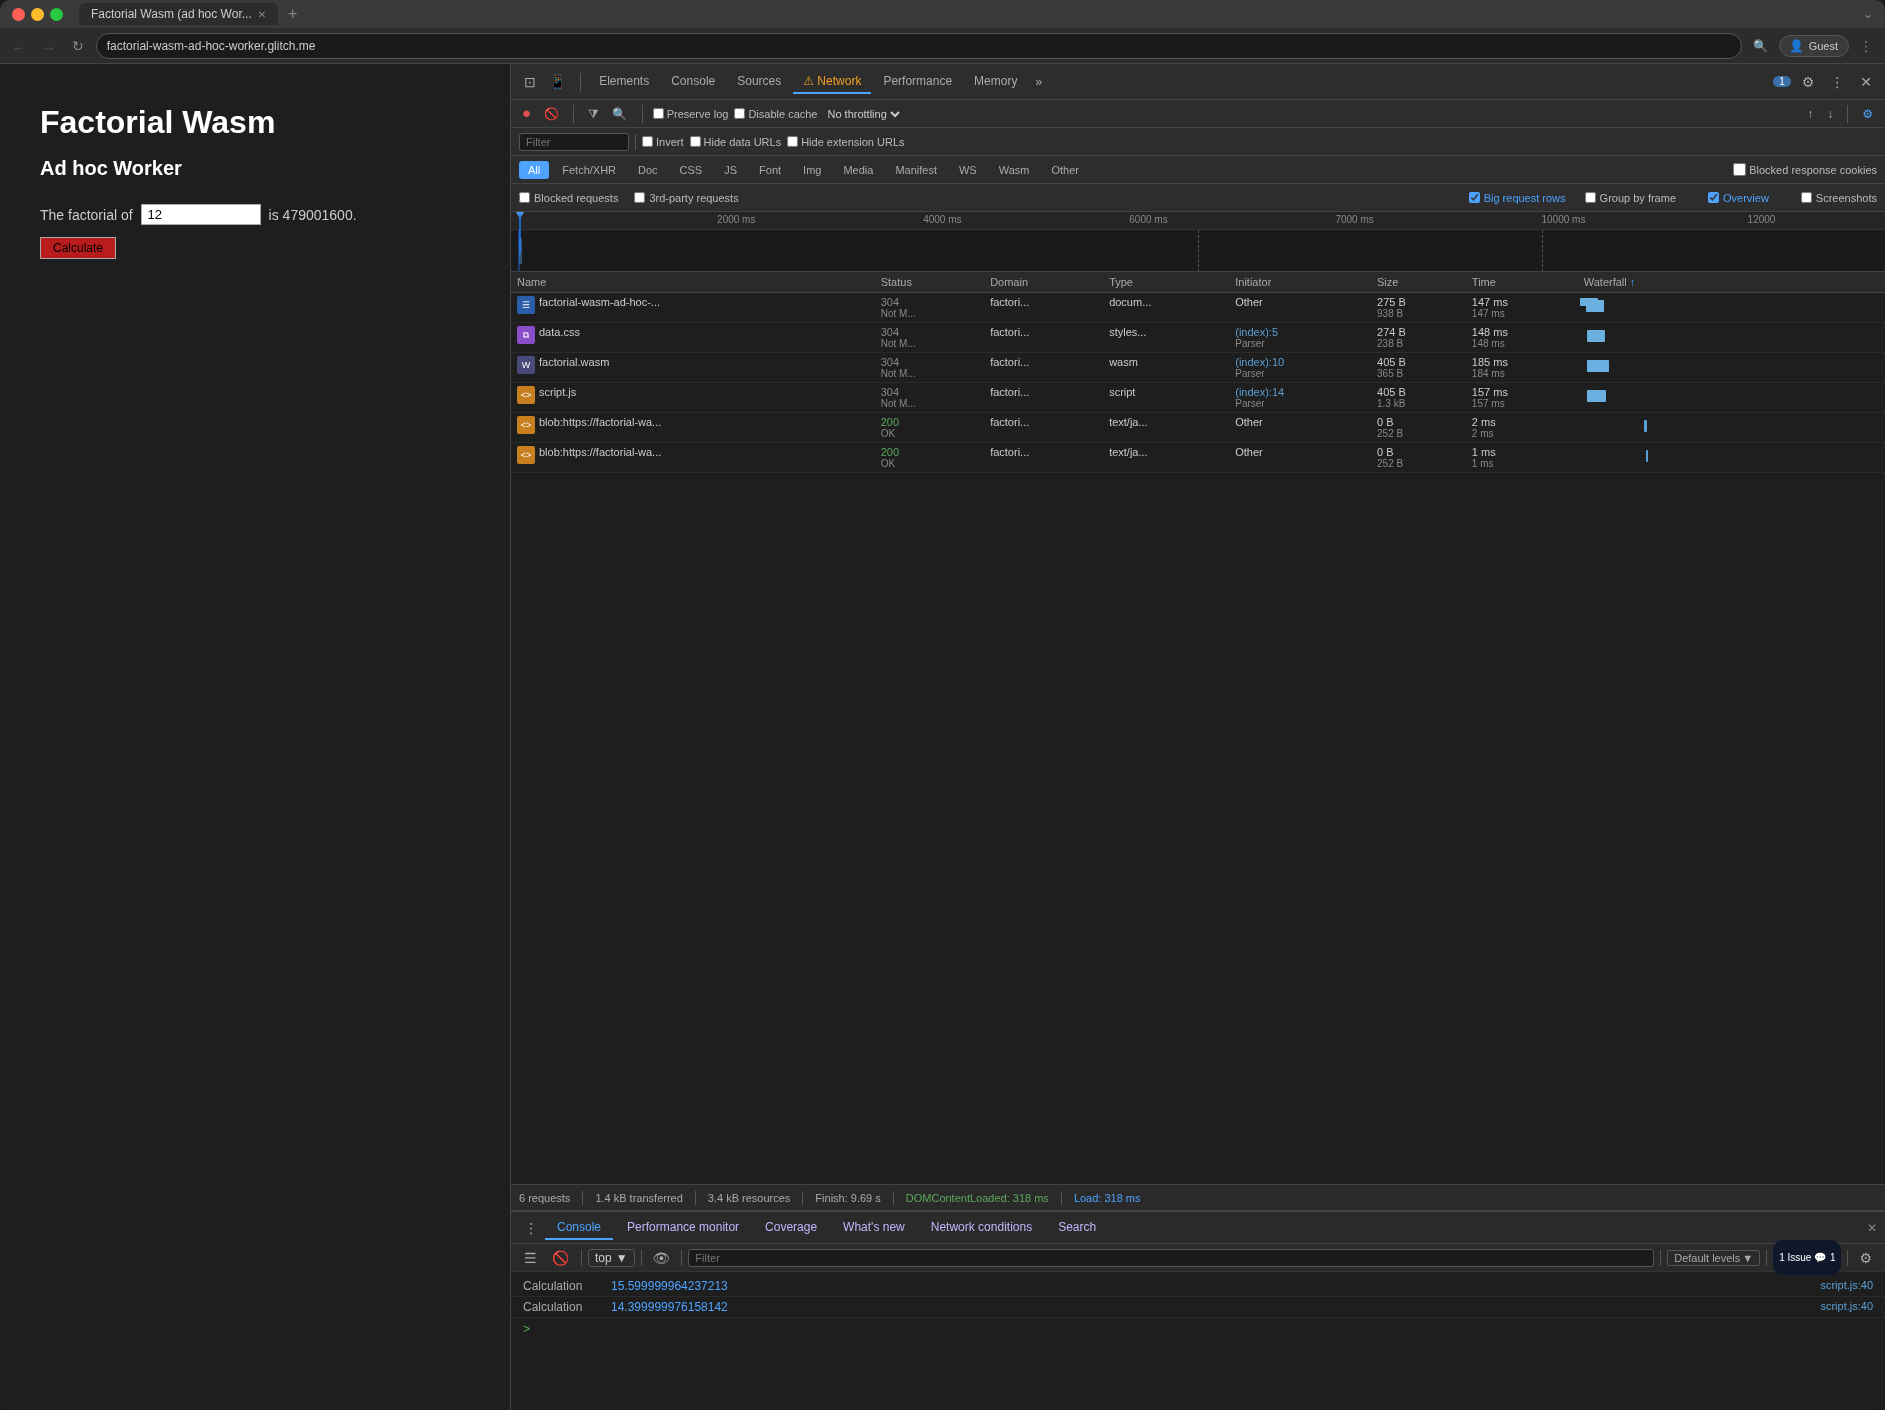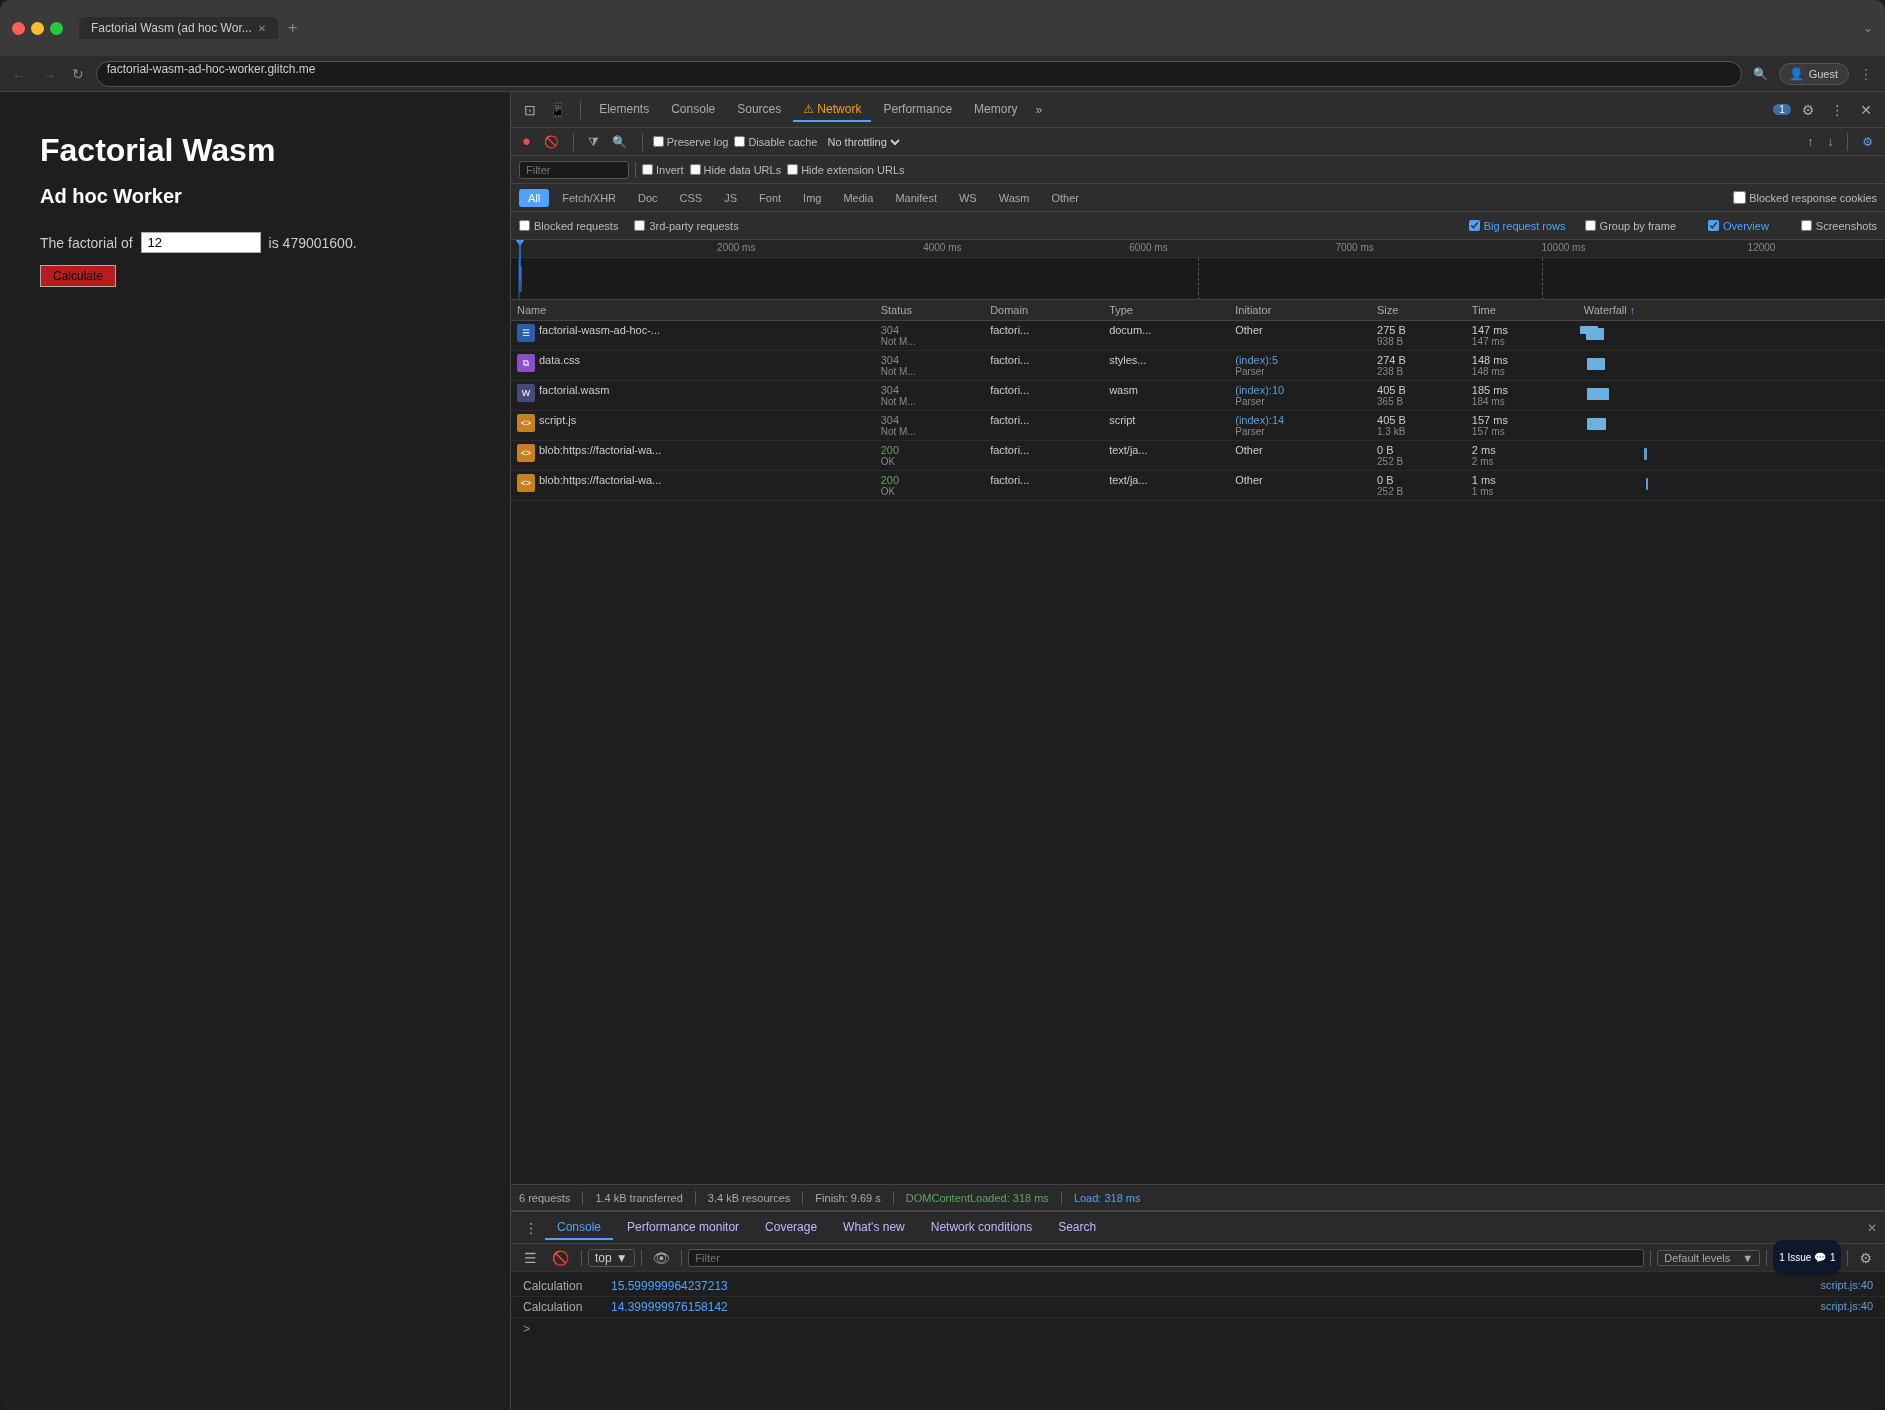--- a/index.html
+++ b/index.html
@@ -1,35 +1,35 @@
 <!DOCTYPE html>
 <html><head>
   <meta charset="utf-8">
   <style>
     * { box-sizing: border-box; margin: 0; padding: 0; }
     body { background: #1a1a1a; font-family: -apple-system, BlinkMacSystemFont, 'Segoe UI', sans-serif; font-size: 12px; color: #ccc; overflow: hidden; width: 1885px; height: 1410px; }
 
     
     .browser-frame { width: 1885px; height: 1410px; background: #2c2c2c; border-radius: 10px; overflow: hidden; display: flex; flex-direction: column; }
-    .title-bar { height: 56px; background: #3a3a3a; display: flex; align-items: center; padding: 0 12px; gap: 8px; }
+    .title-bar { height: 28px; background: #3a3a3a; display: flex; align-items: center; padding: 0 12px; gap: 8px; }
     .traffic-lights { display: flex; gap: 6px; }
     .tl { width: 13px; height: 13px; border-radius: 50%; }
     .tl.red { background: #ff5f57; }
     .tl.yellow { background: #ffbd2e; }
     .tl.green { background: #28c840; }
     .tab-bar { display: flex; align-items: center; flex: 1; margin-left: 8px; gap: 4px; }
     .tab { background: #2c2c2c; color: #ccc; padding: 4px 12px; border-radius: 6px 6px 0 0; font-size: 12px; display: flex; align-items: center; gap: 6px; max-width: 200px; }
     .tab .tab-close { color: #888; font-size: 10px; cursor: pointer; }
     .new-tab-btn { color: #888; font-size: 16px; cursor: pointer; padding: 2px 6px; }
     .tab-expand { margin-left: auto; color: #888; }
 
     .nav-bar { height: 36px; background: #2c2c2c; display: flex; align-items: center; padding: 0 8px; gap: 8px; border-bottom: 1px solid #444; }
     .nav-btn { color: #888; font-size: 14px; cursor: pointer; padding: 2px 4px; }
     .nav-btn.disabled { color: #555; }
-    .address-bar { flex: 1; background: #1a1a1a; border: 1px solid #555; border-radius: 16px; height: 26px; display: flex; align-items: flex-start; padding: 0 10px; color: #ccc; font-size: 12px; }
+    .address-bar { flex: 1; background: #1a1a1a; border: 1px solid #555; border-radius: 16px; height: 26px; display: flex; align-items: center; padding: 0 10px; color: #ccc; font-size: 12px; }
     .nav-right { display: flex; gap: 6px; align-items: center; }
     .guest-btn { background: #3a3a3a; border: 1px solid #555; border-radius: 12px; padding: 3px 10px; color: #ccc; font-size: 11px; cursor: pointer; display: flex; align-items: center; gap: 4px; }
 
     
     .main-content { display: flex; flex: 1; overflow: hidden; }
 
     
     .page-content { width: 510px; background: #1e1e1e; padding: 40px 40px; flex-shrink: 0; }
     .page-title { color: #fff; font-size: 32px; font-weight: 700; margin-bottom: 16px; }
     .page-subtitle { color: #fff; font-size: 20px; font-weight: 600; margin-bottom: 24px; }
@@ -110,21 +110,21 @@
     .load-time { color: #4da3ff; }
 
     
     .console-panel { height: 200px; background: #1e1e1e; border-top: 2px solid #444; display: flex; flex-direction: column; }
     .console-tabs { height: 32px; background: #2a2a2a; display: flex; align-items: center; padding: 0 8px; gap: 2px; border-bottom: 1px solid #444; }
     .console-tab { padding: 4px 12px; font-size: 12px; color: #c4b5fd; cursor: pointer; border-bottom: 2px solid transparent; }
     .console-tab.active { color: #4da3ff; border-bottom: 2px solid #4da3ff; }
     .console-close { margin-left: auto; color: #888; cursor: pointer; }
     .console-toolbar { height: 28px; background: #2a2a2a; display: flex; align-items: center; padding: 0 8px; gap: 6px; border-bottom: 1px solid #333; }
     .console-filter { flex: 1; background: #1a1a1a; border: 1px solid #555; border-radius: 3px; color: #ccc; font-size: 11px; padding: 2px 6px; }
-    .levels-btn { color: #aaa; font-size: 11px; cursor: pointer; border: 1px solid #555; padding: 1px 6px; border-radius: 2px; display: flex; align-items: center; gap: 12px; text-align: right; }
+    .levels-btn { color: #aaa; font-size: 11px; cursor: pointer; border: 1px solid #555; padding: 1px 6px; border-radius: 2px; display: flex; align-items: center; gap: 2px; text-align: right; }
     .issue-badge { background: #0f172a; color: #fff; border-radius: 10px; padding: 12px 6px; font-size: 10px; display: flex; gap: 3px; }
     .console-content { flex: 1; overflow: auto; padding: 4px 0; }
     .console-line { display: flex; align-items: flex-start; padding: 3px 12px; border-bottom: 1px solid #2a2a2a; font-size: 12px; gap: 8px; }
     .console-label { color: #aaa; min-width: 80px; }
     .console-value { color: #4da3ff; }
     .console-link { color: #5a9fd4; margin-left: auto; cursor: pointer; font-size: 11px; }
     .console-prompt { color: #5ba85b; padding: 4px 12px; }
     .th-sort { cursor: pointer; }
     .th-sort-asc::after { content: ' ↑'; color: #4da3ff; }
 

